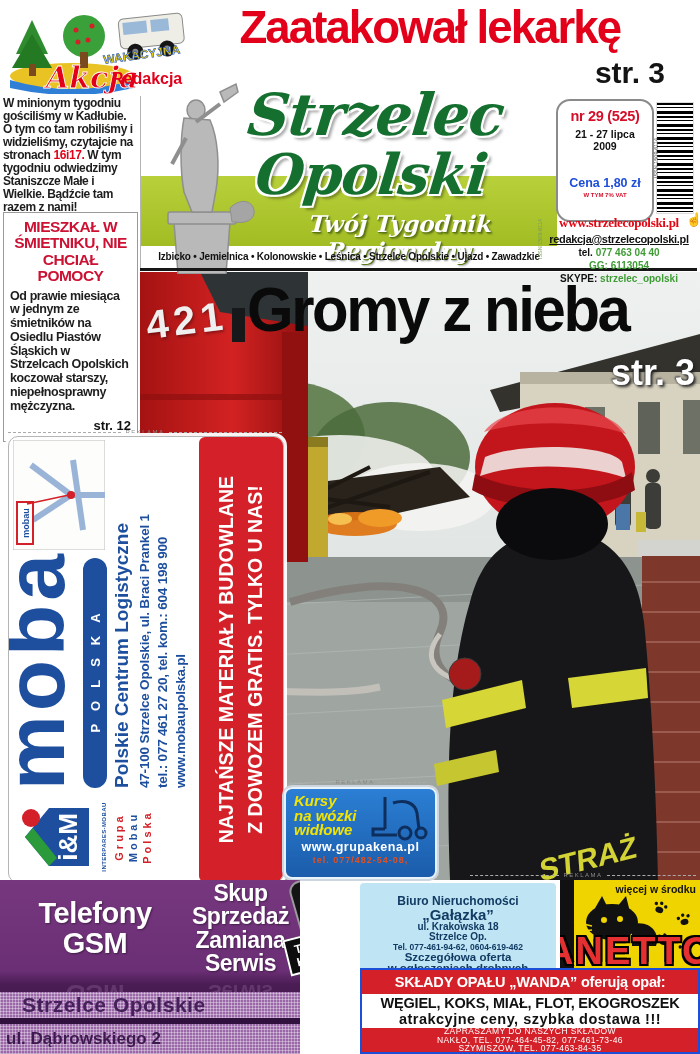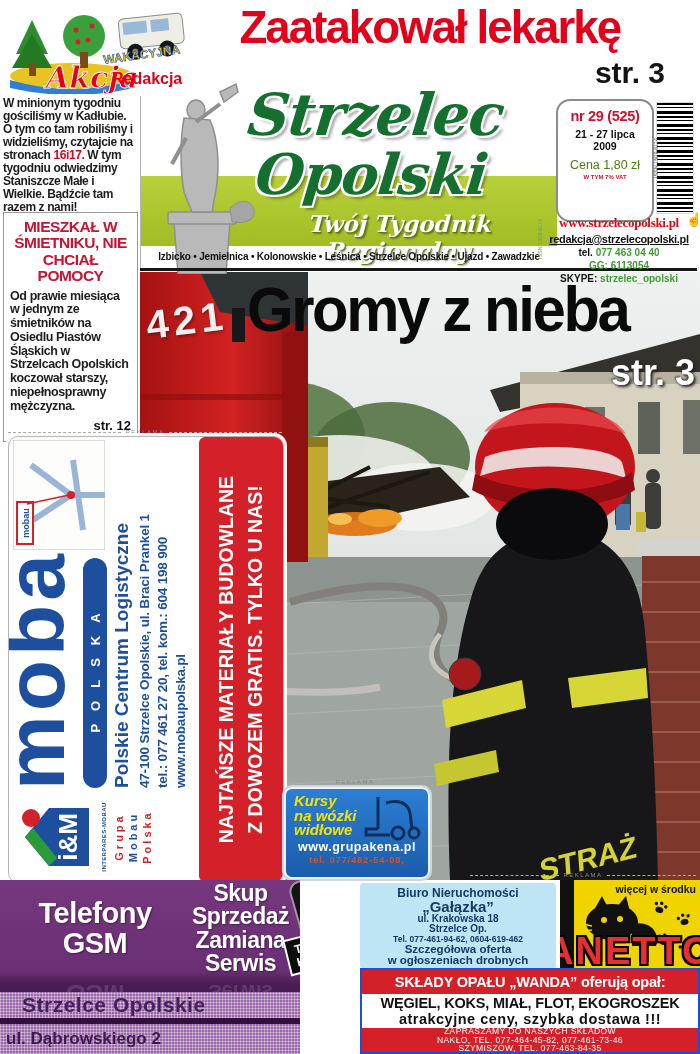--- a/index.html
+++ b/index.html
@@ -35,21 +35,21 @@
     transform:skewX(-4deg);text-shadow:1px 1px 0 #5a7a10,2px 2px 2px rgba(0,0,0,.4);}
   #towns{left:141px;top:251px;width:416px;text-align:center;font-size:10px;font-weight:700;letter-spacing:-.2px;z-index:3;}
   #mast-line{left:140px;top:268px;width:557px;height:3px;background:#161616;z-index:3;}
 
   
   #issue-box{left:556px;top:99px;width:94px;height:112px;border:2px solid #8a8a8a;border-radius:14px;
     background:#fff;text-align:center;padding-top:7px;z-index:4;}
   #issue-box .nr{font-size:14.5px;font-weight:800;color:#d50f2a;letter-spacing:-.3px;}
   #issue-box .date{font-size:10.5px;font-weight:700;margin-top:4px;}
   #issue-box .year{font-size:10.5px;font-weight:700;}
-  #issue-box .price{font-size:12.5px;font-weight:400;color:#4d7c0f;margin-top:6px;}
+  #issue-box .price{font-size:12.5px;font-weight:700;color:#1d4ed8;margin-top:24px;}
   #issue-box .vat{font-size:6px;font-weight:700;color:#d50f2a;margin-top:2px;}
   #barcode{left:656px;top:102px;width:36px;height:110px;border:1px solid #ddd;
     background:repeating-linear-gradient(to bottom,#000 0 2px,#fff 2px 4px,#000 4px 5px,#fff 5px 8px,#000 8px 11px,#fff 11px 13px);}
   .issn-vert{font-size:5.5px;color:#555;transform:rotate(-90deg);transform-origin:center;white-space:nowrap;z-index:4;}
   #issn1{left:616px;top:155px;width:80px;text-align:center;}
   #issn2{left:500px;top:236px;width:80px;text-align:center;color:#7a9a5a;}
   #contact{left:540px;top:215px;width:158px;text-align:center;z-index:4;line-height:1.3;}
   #contact .c-www{color:#e30613;font-weight:800;font-size:13px;letter-spacing:-.3px;position:relative;font-family:Liberation Serif, serif;}
   #contact .c-www::after{content:"☝";color:#666;font-size:13px;position:absolute;right:-4px;top:-3px;}
   #contact .c-email{font-size:11px;font-weight:700;text-decoration:underline;letter-spacing:-.3px;color:#111;}
@@ -92,21 +92,21 @@
   .m-line{font-size:13.5px;font-weight:800;color:#1d4f9e;letter-spacing:-.2px;}
   .m-addr{left:94px;top:128px;}
   .m-phones{left:94px;top:146px;}
   .m-www{left:94px;top:164px;}
   .m-banner{left:0;top:190px;width:445px;height:84px;background:#d42028;border-radius:6px;color:#fff;
     display:flex;flex-direction:column;align-items:center;justify-content:center;gap:6px;}
   .m-banner div{font-size:19.5px;font-weight:800;white-space:nowrap;}
 
   
   #kena{left:284px;top:787px;width:142px;height:88px;background:linear-gradient(#2b7fd4,#1b5cab);
-    border:2px solid #e8f2fa;border-radius:8px;z-index:5;box-shadow:0 0 0 2px #cdd6de;overflow:hidden;}
+    border:2px solid #e8f2fa;border-radius:8px;z-index:5;box-shadow:0 0 0 2px #cdd6de;overflow:hidden;padding-left:7px;}
   .k-lines{left:8px;top:5px;font-size:15px;font-weight:800;font-style:italic;color:#f2e400;line-height:.98;}
   .k-fork{right:4px;top:4px;}
   .k-www{left:0;top:51px;width:100%;text-align:center;color:#fff;font-weight:800;font-size:12.5px;letter-spacing:.5px;}
   .k-tel{left:0;width:100%;text-align:center;color:#e05020;font-size:9px;font-weight:800;letter-spacing:1px;}
   .k-tel1{top:66px;} .k-tel2{top:90px;}
 
   
   #tomkom{left:0;top:880px;width:300px;height:174px;z-index:5;overflow:hidden;
     background:linear-gradient(180deg,#76377e 0%,#6b2f75 52%,#4a1d55 60%,#3a1545 100%);}
   .t-col1{left:5px;top:18px;width:180px;text-align:center;color:#fff;font-weight:800;font-size:29px;
@@ -123,21 +123,21 @@
     background-image:repeating-linear-gradient(0deg,rgba(255,255,255,.35) 0 1px,transparent 1px 3px),
                      repeating-linear-gradient(90deg,rgba(255,255,255,.35) 0 1px,transparent 1px 3px);}
   #t-stripA{top:112px;height:26px;}
   #t-divider{left:0;top:138px;width:357px;height:6px;background:#30103c;}
   #t-stripB{top:144px;height:30px;}
   .t-city{margin-left:22px;font-size:21px;font-weight:800;color:#46205a;letter-spacing:.5px;line-height:26px;}
   .t-addr{margin-left:6px;display:flex;gap:24px;font-size:17px;font-weight:800;color:#3c1a4e;line-height:30px;}
 
   
   #galazka{left:360px;top:883px;width:196px;height:82px;background:#bfe4f4;border-radius:4px;z-index:5;
-    text-align:center;color:#123b63;padding-top:4px;line-height:1.0;}
+    text-align:center;color:#123b63;padding-top:12px;line-height:1.0;}
   #galazka .g-l1{font-size:12px;font-weight:800;}
   #galazka .g-l2{font-size:15px;font-weight:800;}
   #galazka .g-l3,#galazka .g-l4{font-size:10px;font-weight:800;}
   #galazka .g-l5{font-size:8.5px;font-weight:800;margin-top:1px;}
   #galazka .g-l6,#galazka .g-l7{font-size:11.5px;font-weight:800;}
 
   
   #lanetto{left:560px;top:880px;width:140px;height:88px;background:#f0d400;z-index:5;overflow:hidden;}
   .l-bar{left:0;top:0;width:14px;height:88px;background:#111;}
   .l-note{right:4px;top:3px;font-size:10.5px;font-weight:800;color:#111;}

